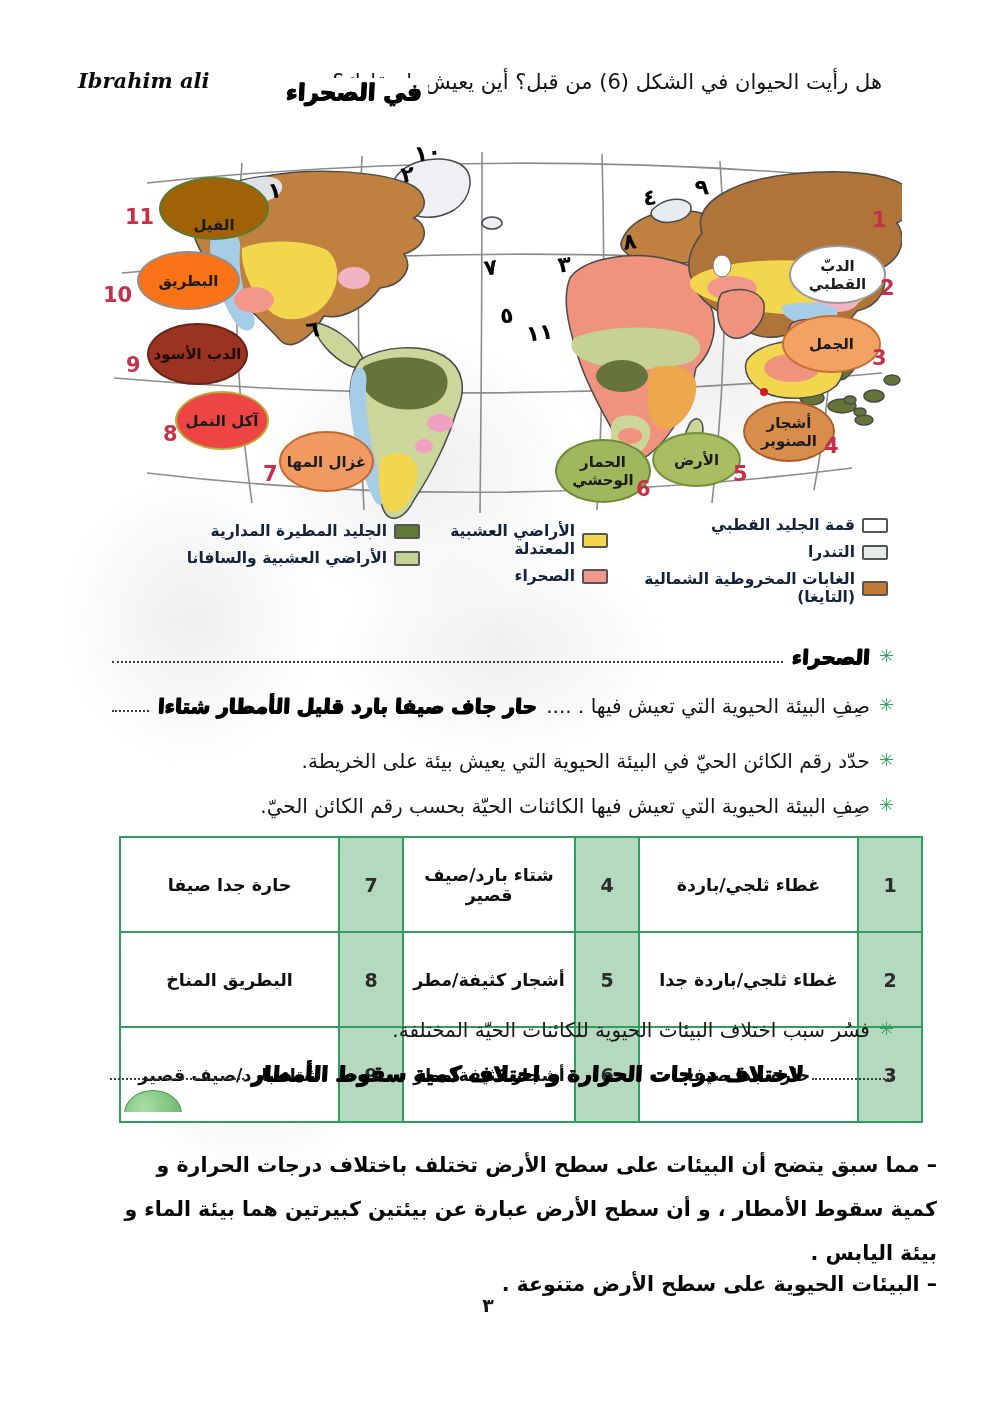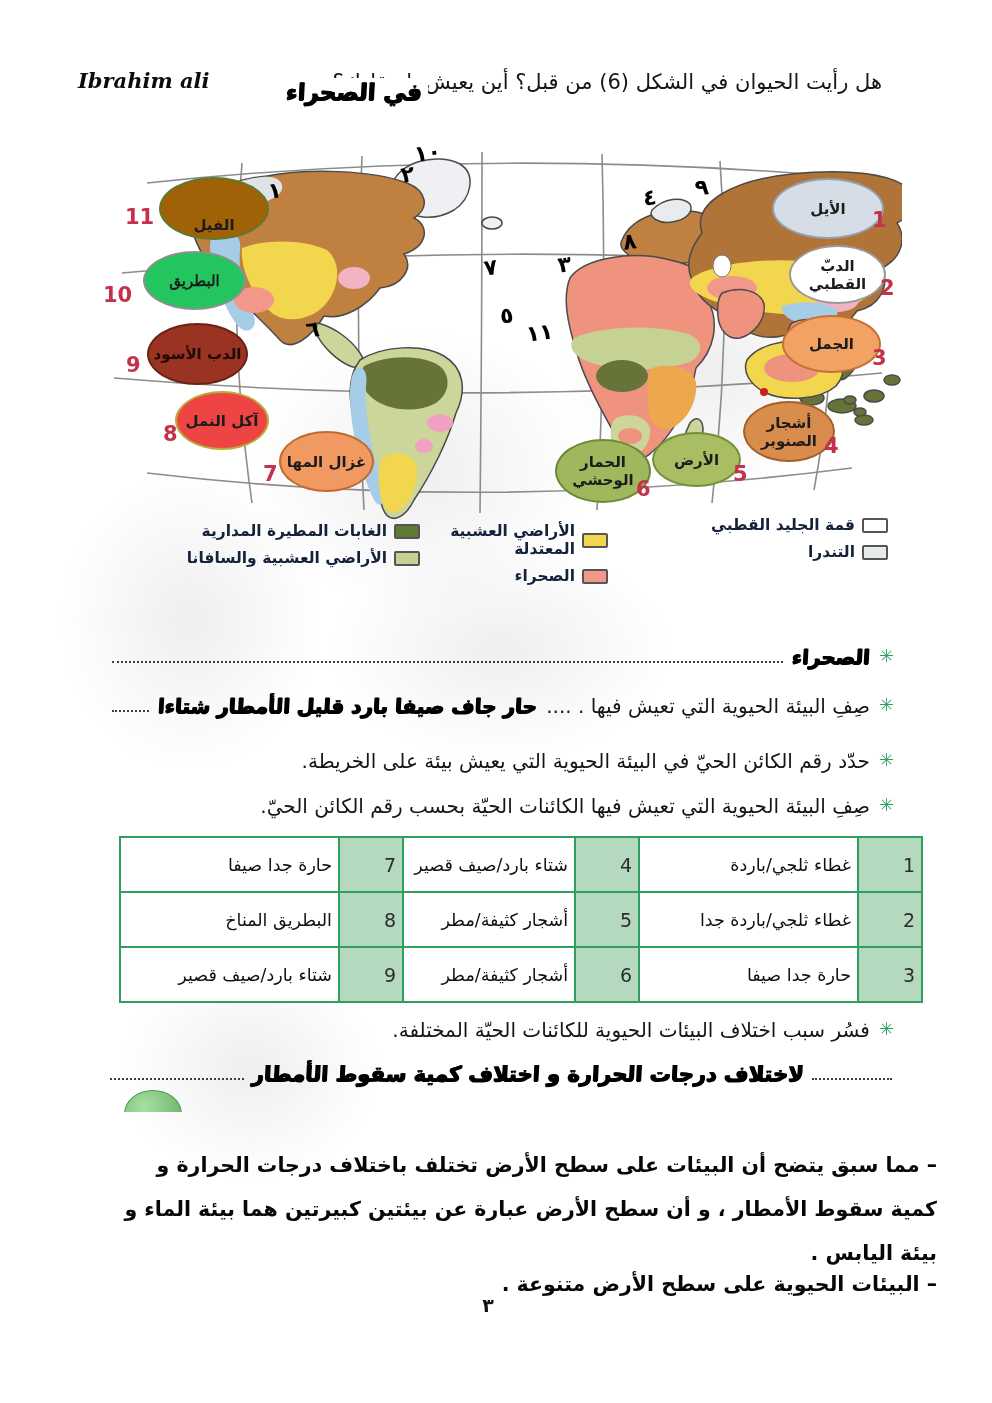--- a/index.html
+++ b/index.html
@@ -28,21 +28,21 @@
         border:2px solid #777;box-sizing:border-box;padding:4px;color:#1c1c1c;}
   .ov1 {left:772px;top:178px;width:112px;height:61px;background:#d6dde6;border-color:#94a0ad;}
   .ov2 {left:789px;top:245px;width:97px;height:59px;background:#ffffff;border-color:#9a9a9a;}
   .ov3 {left:782px;top:315px;width:99px;height:58px;background:#f2a263;border-color:#c57034;}
   .ov4 {left:743px;top:401px;width:92px;height:61px;background:#d98d4d;border-color:#a5602a;}
   .ov5 {left:652px;top:432px;width:89px;height:55px;background:#a9bd63;border-color:#75903a;}
   .ov6 {left:555px;top:439px;width:96px;height:64px;background:#9fb85e;border-color:#6e8a38;}
   .ov7 {left:279px;top:431px;width:95px;height:61px;background:#f09a62;border-color:#c06a33;}
   .ov8 {left:175px;top:391px;width:94px;height:59px;background:#ef4444;border-color:#b8ae3a;}
   .ov9 {left:147px;top:323px;width:101px;height:62px;background:#9a3322;border-color:#6a2416;color:#1d0b05;}
-  .ov10{left:143px;top:251px;width:103px;height:59px;background:#22c55e;border-color:#8f8f8f;font-family:Liberation Serif, serif;}
+  .ov10{left:137px;top:251px;width:103px;height:59px;background:#f97316;border-color:#8f8f8f;}
   .ov11{left:159px;top:177px;width:110px;height:63px;background:#a16207;border-color:#5a7a2e;align-items:flex-end;}
   .rnum{position:absolute;font-size:21px;font-weight:700;color:#c5304a;font-family:"DejaVu Sans",sans-serif;}
   .rn1 {left:872px;top:208px;} .rn2 {left:880px;top:276px;} .rn3 {left:872px;top:346px;}
   .rn4 {left:824px;top:434px;} .rn5 {left:733px;top:462px;} .rn6 {left:636px;top:477px;}
   .rn7 {left:263px;top:462px;} .rn8 {left:163px;top:422px;} .rn9 {left:126px;top:353px;}
   .rn10{left:103px;top:283px;} .rn11{left:125px;top:205px;}
   .ann{position:absolute;font-size:22px;font-weight:900;color:#000;transform:rotate(-8deg);}
   .a1 {left:268px;top:178px;} .a2 {left:401px;top:162px;} .a3 {left:558px;top:252px;}
   .a4 {left:643px;top:185px;} .a5 {left:500px;top:303px;} .a6 {left:306px;top:317px;}
   .a7 {left:484px;top:255px;} .a8 {left:623px;top:229px;} .a9 {left:695px;top:175px;}
@@ -68,22 +68,22 @@
   .dotfill{flex:1 1 auto;border-bottom:2.6px dotted #3c3c3c;align-self:flex-end;margin-bottom:6px;}
   .dotshort{flex:0 0 80px;border-bottom:2.6px dotted #3c3c3c;align-self:flex-end;margin-bottom:6px;}
   .ansline{position:absolute;top:1062px;left:110px;right:100px;display:flex;direction:rtl;
            align-items:baseline;gap:8px;font-size:21px;}
   .greenball{position:absolute;left:124px;top:1090px;width:58px;height:22px;overflow:hidden;}
   .greenball .ball{width:58px;height:48px;border-radius:50%;border:1px solid #4a9a50;box-sizing:border-box;
                    background:radial-gradient(circle at 35% 35%,#aadfa4,#5fae63);}
 
   
   .btable{position:absolute;left:119px;top:836px;border-collapse:collapse;direction:rtl;}
-  .btable td{border:2.5px solid #2f9e5f;height:53px;font-weight:400;font-size:17.5px;color:#101010;
-             text-align:right;padding:0 6px;background:#fff;}
+  .btable td{border:2.5px solid #2f9e5f;height:53px;font-weight:700;font-size:17.5px;color:#101010;
+             text-align:center;padding:20px 6px;background:#fff;}
   .btable td.tnum{width:50px;background:#b5d9bf;font-size:19px;color:#2c2c2c;}
   .btable td.tw1{width:205px;} .btable td.tw2{width:158px;} .btable td.tw3{width:205px;}
 
   
   .bp{position:absolute;right:55px;left:108px;direction:rtl;text-align:right;font-size:20.5px;
       font-weight:700;color:#070707;line-height:2.15;}
   .bp1{top:1143px;} .bp2{top:1262px;}
   .pagenum{position:absolute;left:468px;top:1294px;width:40px;text-align:center;
            font-size:19px;font-weight:700;}
 </style>
@@ -168,23 +168,20 @@
 
       <ellipse cx="745" cy="205" rx="16" ry="8" fill="#66743a"></ellipse>
       <path d="M 655,232 C 668,214 705,208 732,218 C 752,226 756,244 744,258 C 728,272 692,274 672,264 C 658,256 650,244 655,232 Z" fill="#f2d74e"></path>
       <ellipse cx="700" cy="240" rx="28" ry="14" fill="#f0937e" stroke="none"></ellipse>
       <circle cx="672" cy="264" r="4" fill="#cc2020" stroke="none"></circle>
       <ellipse cx="758" cy="272" rx="6" ry="4" fill="#66743a"></ellipse>
       <ellipse cx="768" cy="284" rx="6" ry="4" fill="#66743a"></ellipse>
     </g>
   </svg>
 
-  <div class="oval ov1">
-      <span>الأيل</span>
-    </div>
   <div class="oval ov2">
       <span>الدبّ القطبي</span>
     </div>
   <div class="oval ov3">
       <span>الجمل</span>
     </div>
   <div class="oval ov4">
       <span>أشجار الصنوبر</span>
     </div>
   <div class="oval ov5">
@@ -236,35 +233,39 @@
   <div class="legend">
     <div class="lcol lcol-r">
       <div class="litem">
           <span class="sw sw-ice"></span>
           <span>قمة الجليد القطبي</span>
         </div>
       <div class="litem">
           <span class="sw sw-tundra"></span>
           <span>التندرا</span>
         </div>
+      <div class="litem">
+          <span class="sw sw-taiga"></span>
+          <span>الغابات المخروطية الشمالية (التايغا)</span>
+        </div>
     </div>
     <div class="lcol lcol-m">
       <div class="litem">
           <span class="sw sw-grass"></span>
           <span>الأراضي العشبية المعتدلة</span>
         </div>
       <div class="litem">
           <span class="sw sw-desert"></span>
           <span>الصحراء</span>
         </div>
     </div>
     <div class="lcol lcol-l">
       <div class="litem">
           <span class="sw sw-rain"></span>
-          <span>الغابات المطيرة المدارية</span>
+          <span>الجليد المطيرة المدارية</span>
         </div>
       <div class="litem">
           <span class="sw sw-savanna"></span>
           <span>الأراضي العشبية والسافانا</span>
         </div>
     </div>
   </div>
 
   <div class="qrow q1">
     <span class="bullet">✳</span>

